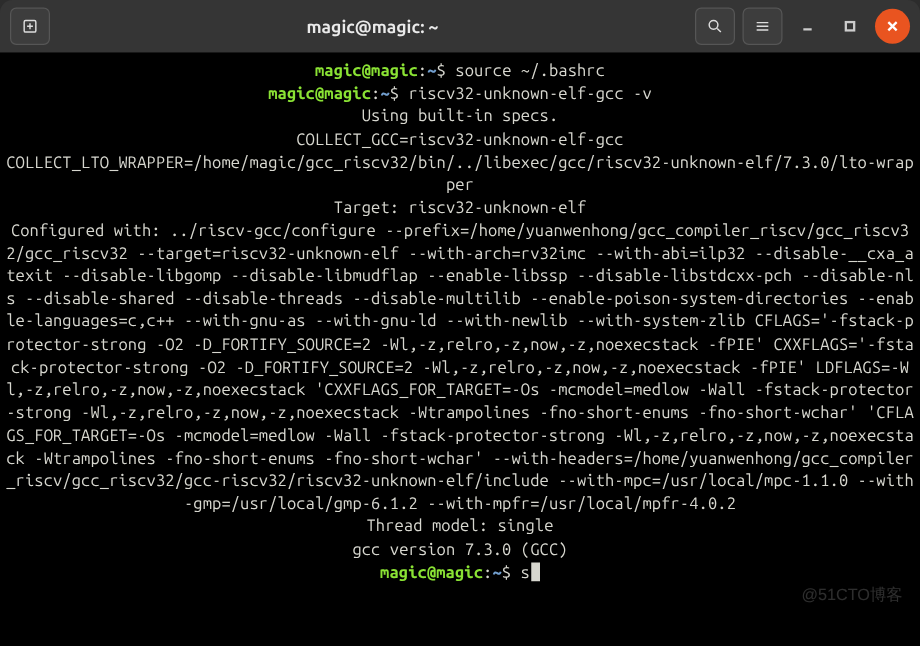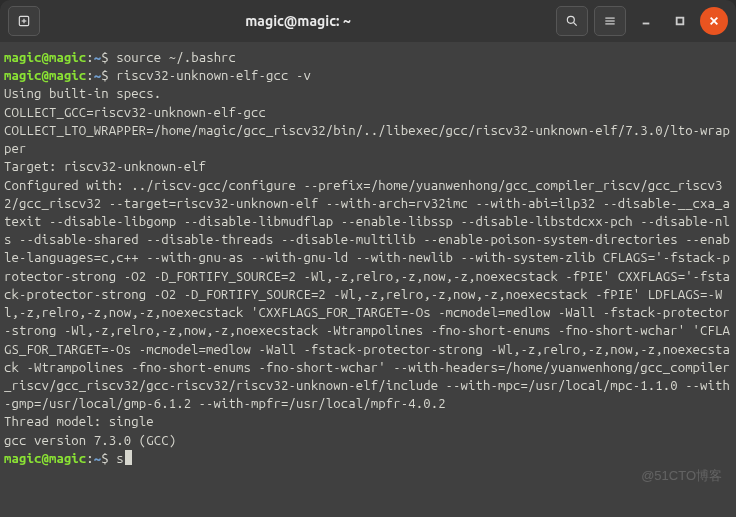--- a/index.html
+++ b/index.html
@@ -44,29 +44,30 @@
     font-weight: 600;
   }
   .win-ctrl {
     width: 28px; height: 28px; border-radius: 50%;
     display: flex; align-items: center; justify-content: center;
     color: #ccc; cursor: pointer;
   }
   .win-ctrl.close { background: #e95420; color: #fff; }
   .win-ctrl svg { width: 10px; height: 10px; stroke: currentColor; stroke-width: 2.2; fill: none; }
   .term {
-    background: #404040;
+    background: #000000;
     color: #d7d7cf;
     padding: 6px 4px;
     height: calc(100% - 42px);
     line-height: 1.38;
     letter-spacing: 0.1px;
     white-space: pre-wrap;
     word-break: break-all;
     font-size: 13.2px;
+    text-align: center;
   }
   .prompt-user { color: #8ae234; font-weight: bold; }
   .prompt-path { color: #729fcf; font-weight: bold; }
   .prompt-sep  { color: #d7d7cf; }
   .cmd { color: #d7d7cf; }
   .watermark {
     position: absolute;
     right: 14px;
     bottom: 32px;
     color: rgba(255,255,255,0.18);

